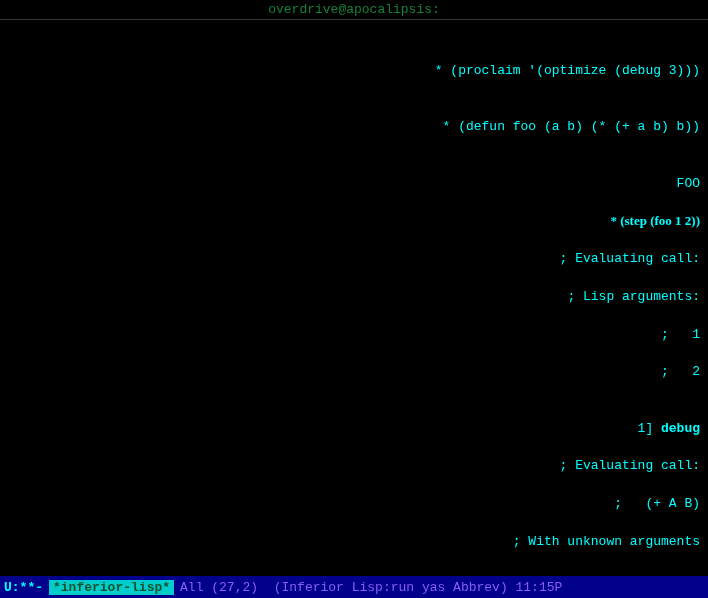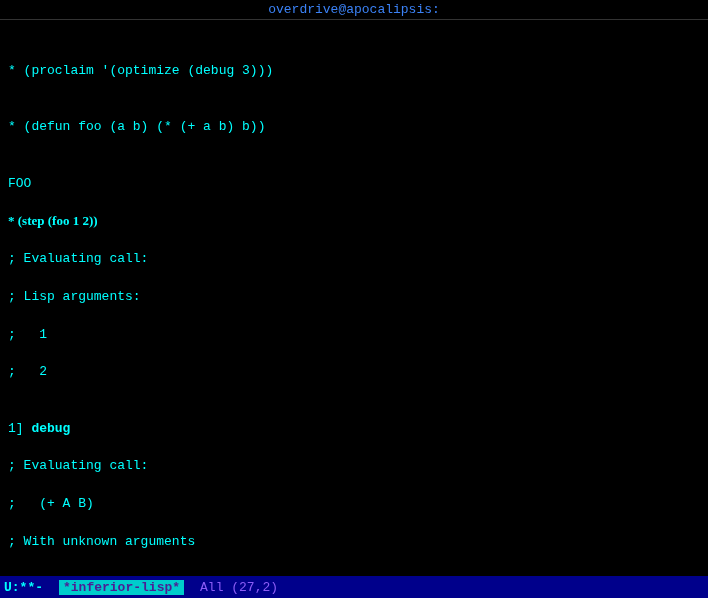--- a/index.html
+++ b/index.html
@@ -21,39 +21,40 @@
     #terminal-window {
       width: 708px;
       height: 598px;
       display: flex;
       flex-direction: column;
       background: #000;
     }
 
     #title-bar {
       background: #000;
-      color: #3b82f6;
+      color: #15803d;
       text-align: center;
       padding: 2px 0;
       font-size: 13px;
       border-bottom: 1px solid #333;
       flex-shrink: 0;
     }
 
     #terminal-content {
       flex: 1;
       padding: 4px 8px;
       overflow: hidden;
       line-height: 1.45;
       white-space: pre;
     }
 
     .line {
       display: block;
       white-space: pre;
+      text-align: right;
     }
 
     .cyan { color: #00ffff; }
     .bold { font-weight: bold; font-family: Liberation Serif, serif; }
     .empty { color: #00ffff; }
 
     #status-bar {
       background: #00008b;
       color: #fff;
       display: flex;
@@ -66,24 +67,24 @@
       white-space: pre;
     }
 
     .status-mode {
       color: #00ffff;
       font-weight: bold;
     }
 
     .status-buf {
       background: #00cccc;
-      color: #4c1d95;
+      color: #14532d;
       font-weight: bold;
       padding: 0 4px;
-      margin: 0 16px;
+      margin: 0 6px;
     }
 
     .status-info {
       color: #8b5cf6;
     }
   </style>
 </head>
 <body>
 
 <div id="terminal-window">
@@ -114,14 +115,15 @@
 <span class="line empty"></span>
 
 
 <span class="line empty"></span>
 
 </div>
   <div id="status-bar">
     <span class="status-mode">U:**-</span>
     <span class="status-buf">*inferior-lisp*</span>
     <span class="status-info">All (27,2)</span>
+    <span class="status-info">&nbsp;&nbsp;<span>(Inferior Lisp:run yas Abbrev) 11:15P</span></span>
   </div>
 </div>
 
 </body></html>

